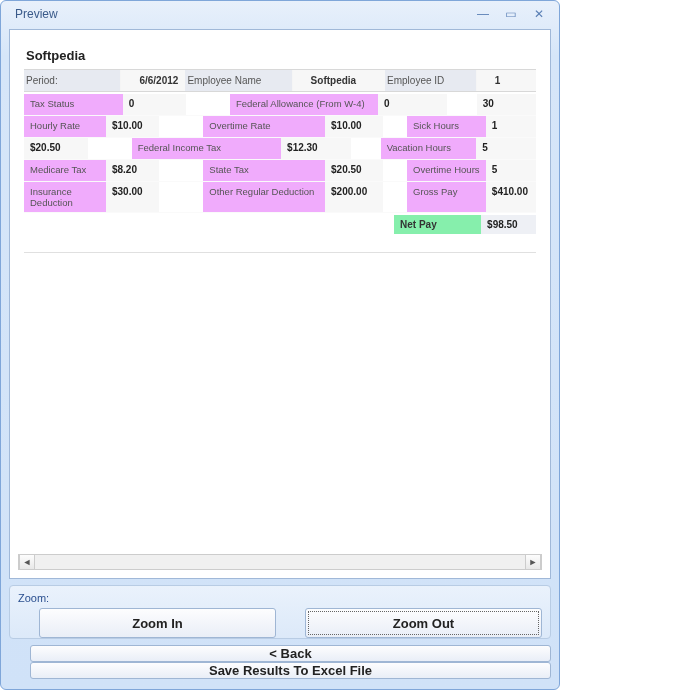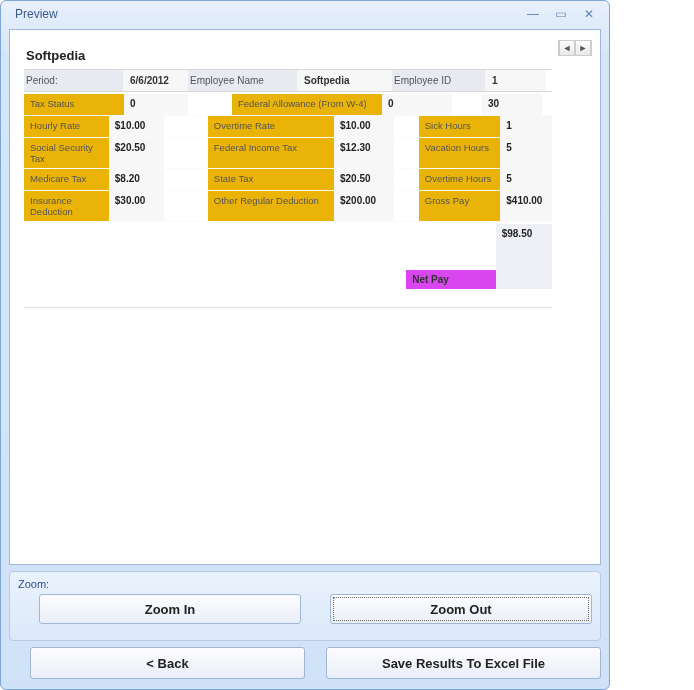--- a/index.html
+++ b/index.html
@@ -5,21 +5,21 @@
 * { box-sizing: border-box; margin: 0; padding: 0; }
 body {
   font-family: Tahoma, Arial, sans-serif;
   font-size: 11px;
   background: #fff;
   width: 694px;
   height: 690px;
   overflow: hidden;
 }
 .window {
-  width: 610px;
+  width: 560px;
   height: 690px;
   background: linear-gradient(to bottom, #e8f0fb 0%, #d6e6f9 8%, #d0e2f8 100%);
   border: 1px solid #7fa6d9;
   border-radius: 6px;
   position: relative;
   display: flex;
   flex-direction: column;
 }
 .titlebar {
   height: 26px;
@@ -46,21 +46,21 @@
   margin: 2px 8px 8px 8px;
   display: flex;
   flex-direction: column;
   gap: 6px;
 }
 .preview-area {
   flex: 1;
   background: #fff;
   border: 1px solid #a0b8d8;
   display: flex;
-  flex-direction: row;
+  flex-direction: column;
   padding: 8px;
 }
 .doc {
   flex: 1;
   overflow: auto;
   background: #fff;
   padding: 10px 6px 2px 6px;
   position: relative;
 }
 .doc-title {
@@ -76,21 +76,21 @@
 }
 .header-cell {
   background: #e7eaf1;
   padding: 5px 2px;
   font-size: 10px;
   color: #555;
   border-right: 1px solid #f5f5f5;
 }
 .header-val {
   background: #f7f7f7;
-  padding: 5px 6px;
+  padding: 5px 18px;
   font-size: 10px;
   color: #333;
   font-weight: bold;
 }
 .hc1 { width: 100px; }
 .hv1 { width: 64px; }
 .hc2 { width: 110px; }
 .hv2 { width: 94px; }
 .hc3 { width: 94px; }
 .hv3 { width: 60px; }
@@ -98,21 +98,21 @@
 .body-rows { margin-top: 2px; }
 .body-row {
   display: flex;
   min-height: 22px;
   border-bottom: 1px solid #fafafa;
 }
 .lbl {
   padding: 4px 6px;
   font-size: 9.5px;
   color: #555;
-  background: #eab308;
+  background: #f0abfc;
 }
 .val {
   padding: 4px 6px;
   font-size: 10px;
   color: #222;
   font-weight: bold;
   background: #f7f7f7;
 }
 .c-lbl1 { width: 100px; }
 .c-val1 { width: 64px; }
@@ -122,26 +122,25 @@
 .c-lbl3 { width: 96px; }
 .c-val3 { width: 60px; }
 
 .net-row {
   display: flex;
   margin-top: 2px;
 }
 .net-spacer { width: 414px; }
 .net-lbl {
   width: 96px;
-  background: #d946ef;
+  background: #86efac;
   padding: 4px 6px;
   font-size: 10px;
   font-weight: bold;
   color: #333;
-  margin-top: 46px;
 }
 .net-val {
   width: 60px;
   background: #eef0f5;
   padding: 4px 6px;
   font-size: 10px;
   font-weight: bold;
   color: #222;
 }
 .divider {
@@ -163,21 +162,21 @@
   border-right: 1px solid #ccc;
   display:flex;align-items:center;justify-content:center;
   font-size:9px;color:#555;
 }
 .hs-track { flex:1; }
 
 .zoom-group {
   border: 1px solid #b8cce4;
   border-radius: 4px;
   background: linear-gradient(to bottom, #eaf2fc, #dce9f9);
-  padding: 6px 8px 16px 8px;
+  padding: 6px 8px 0 8px;
 }
 .zoom-legend {
   color: #2a4f8f;
   font-size: 11px;
   margin-bottom: 4px;
 }
 .btn-row {
   display: flex;
   gap: 8px;
 }
@@ -190,21 +189,21 @@
   font-size: 13px;
   font-weight: bold;
   color: #222;
   display: flex;
   align-items: center;
   justify-content: center;
   cursor: pointer;
   margin-left: 21px;
 }
 .btn.focus { outline: 1px dotted #666; outline-offset: -4px; }
-.bottom-row { display: flex; gap: 0; margin: 0 0 2px 0; }
+.bottom-row { display: flex; gap: 0; margin: 0 0 2px 0; flex-direction: column; }
 .bottom-row .btn { height: 32px; }
 </style>
 </head>
 <body>
 
 <div class="window">
   <div class="titlebar">
     <span class="titlebar-title">Preview</span>
     <span class="titlebar-btn">—</span>
     <span class="titlebar-btn">▭</span>
@@ -238,21 +237,20 @@
             <div class="body-row">
               <div class="lbl c-lbl1">Hourly Rate</div>
               <div class="val c-val1">$10.00</div>
               <div class="lbl c-lbl2">Overtime Rate</div>
               <div class="val c-val2">$10.00</div>
               <div class="c-gap"></div>
               <div class="lbl c-lbl3">Sick Hours</div>
               <div class="val c-val3">1</div>
             </div>
             <div class="body-row">
-              <div class="lbl c-lbl1">Social Security Tax</div>
               <div class="val c-val1">$20.50</div>
               <div class="lbl c-lbl2">Federal Income Tax</div>
               <div class="val c-val2">$12.30</div>
               <div class="c-gap"></div>
               <div class="lbl c-lbl3">Vacation Hours</div>
               <div class="val c-val3">5</div>
             </div>
             <div class="body-row">
               <div class="lbl c-lbl1">Medicare Tax</div>
               <div class="val c-val1">$8.20</div>

